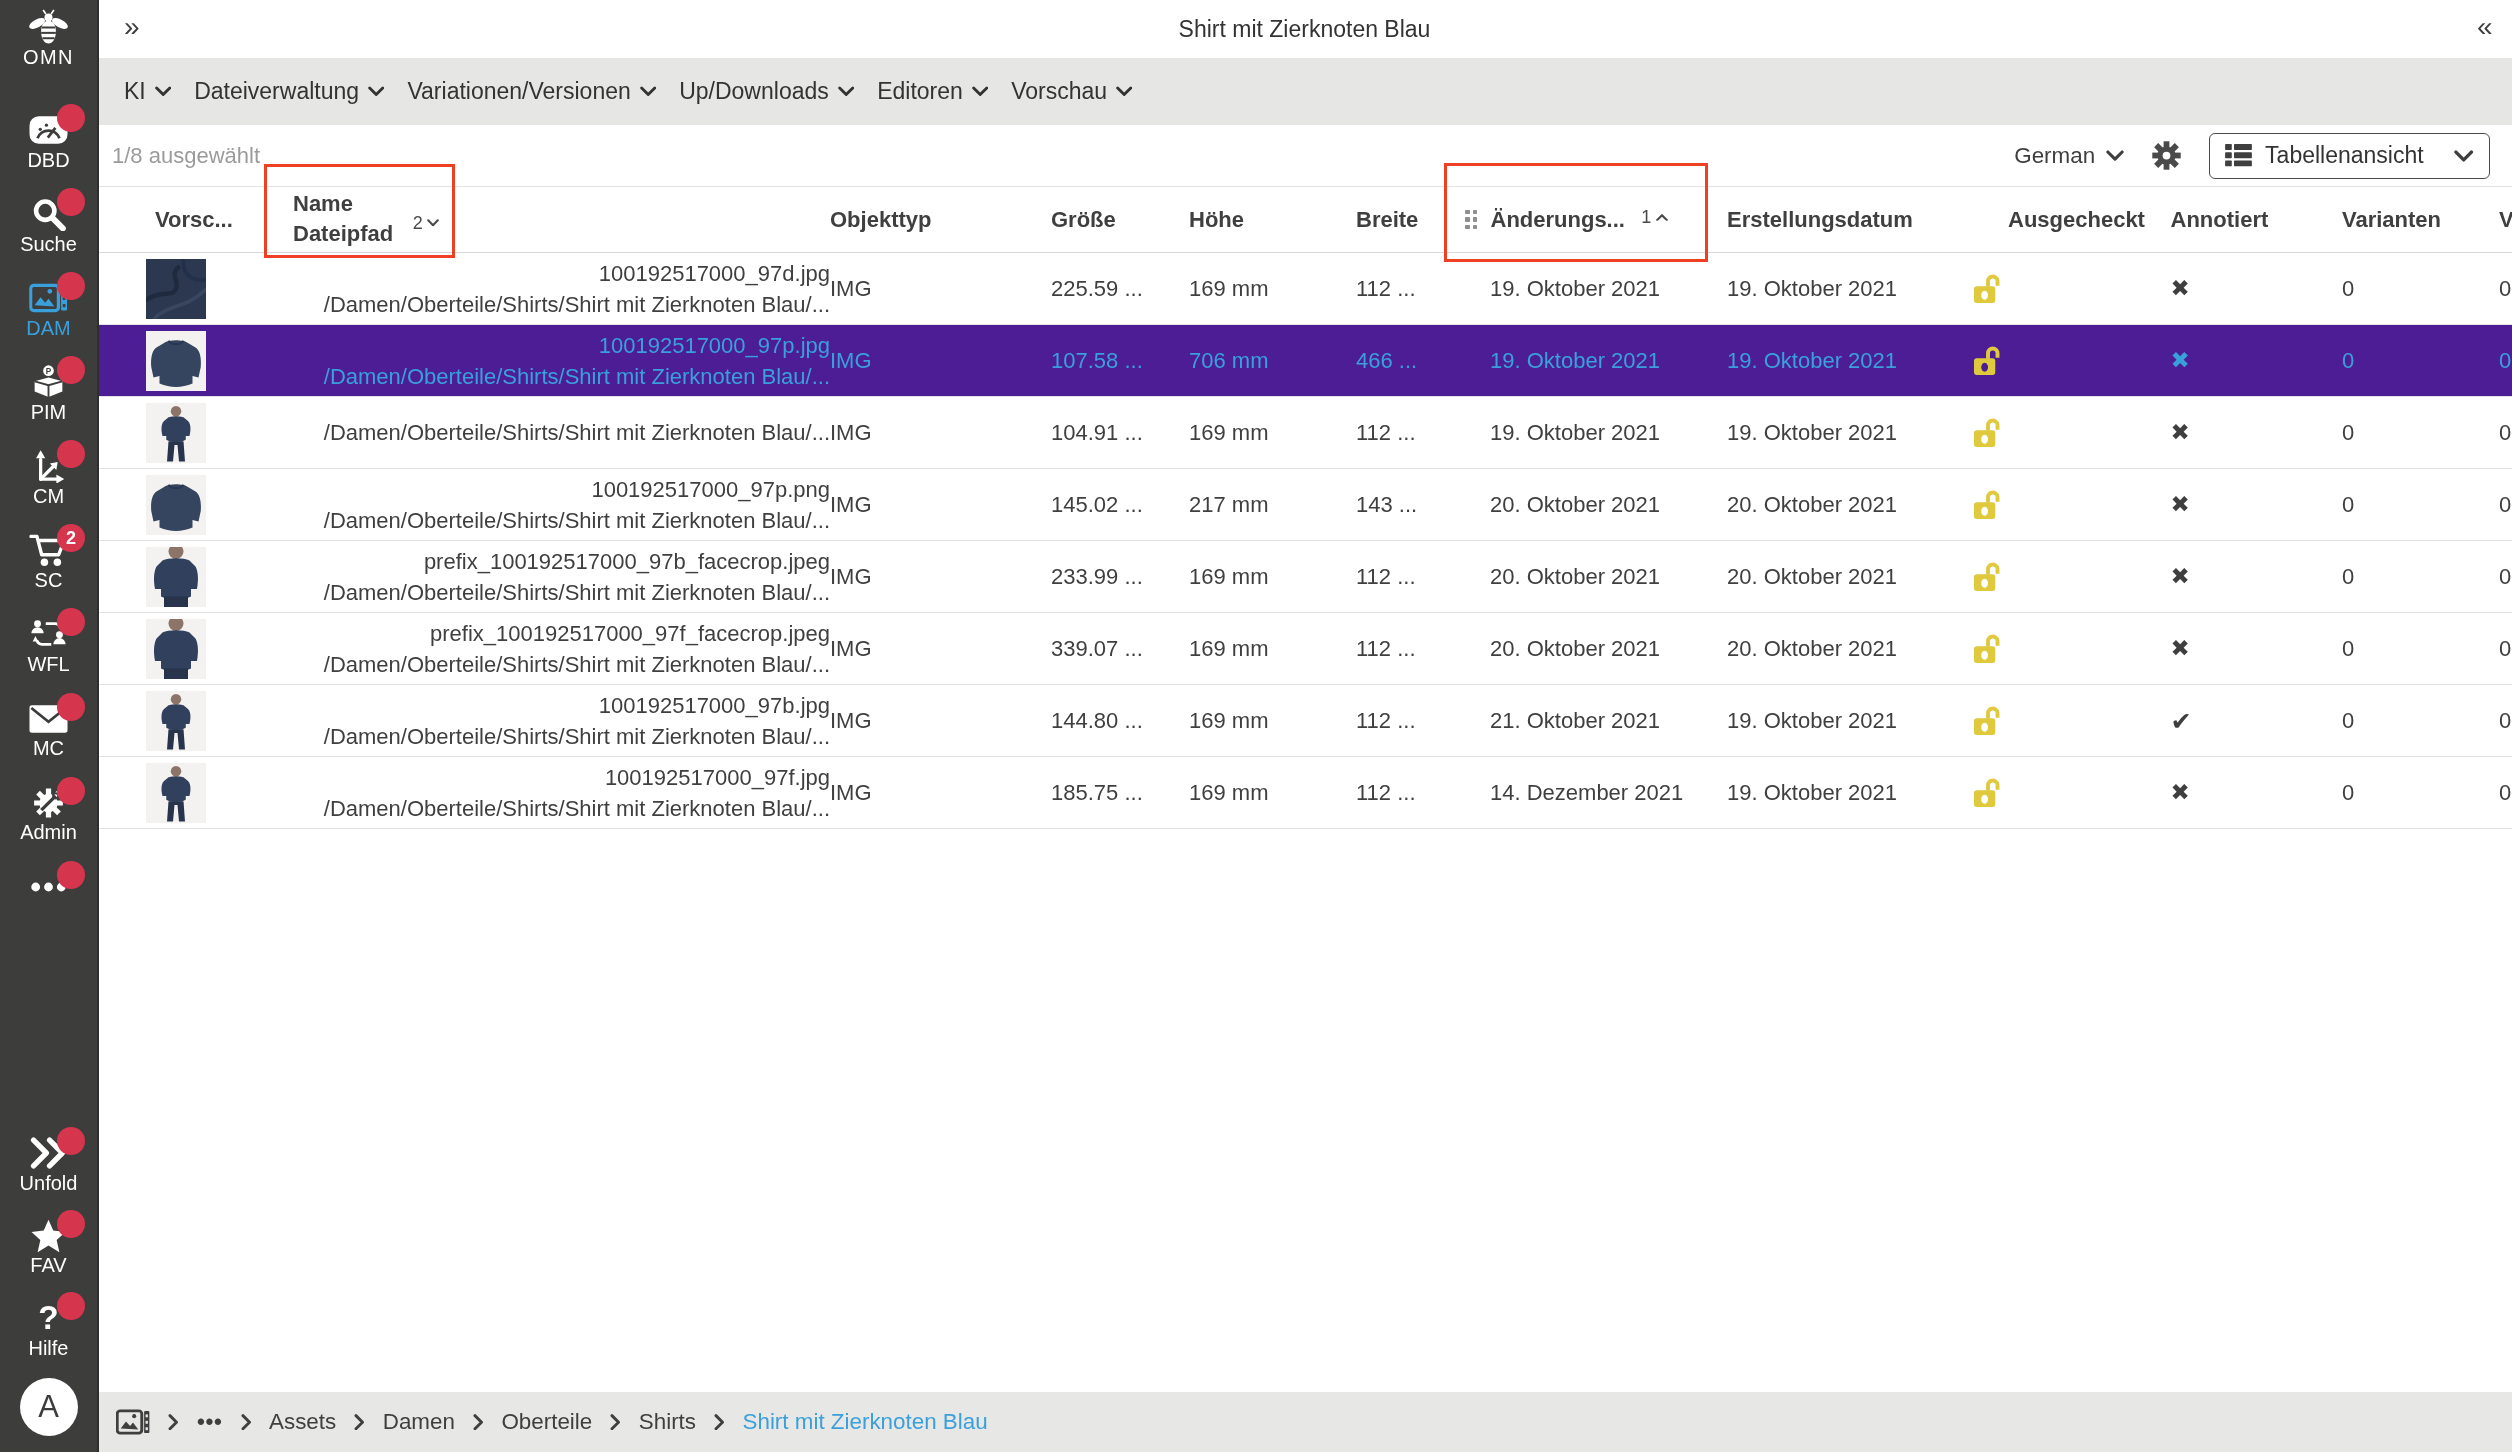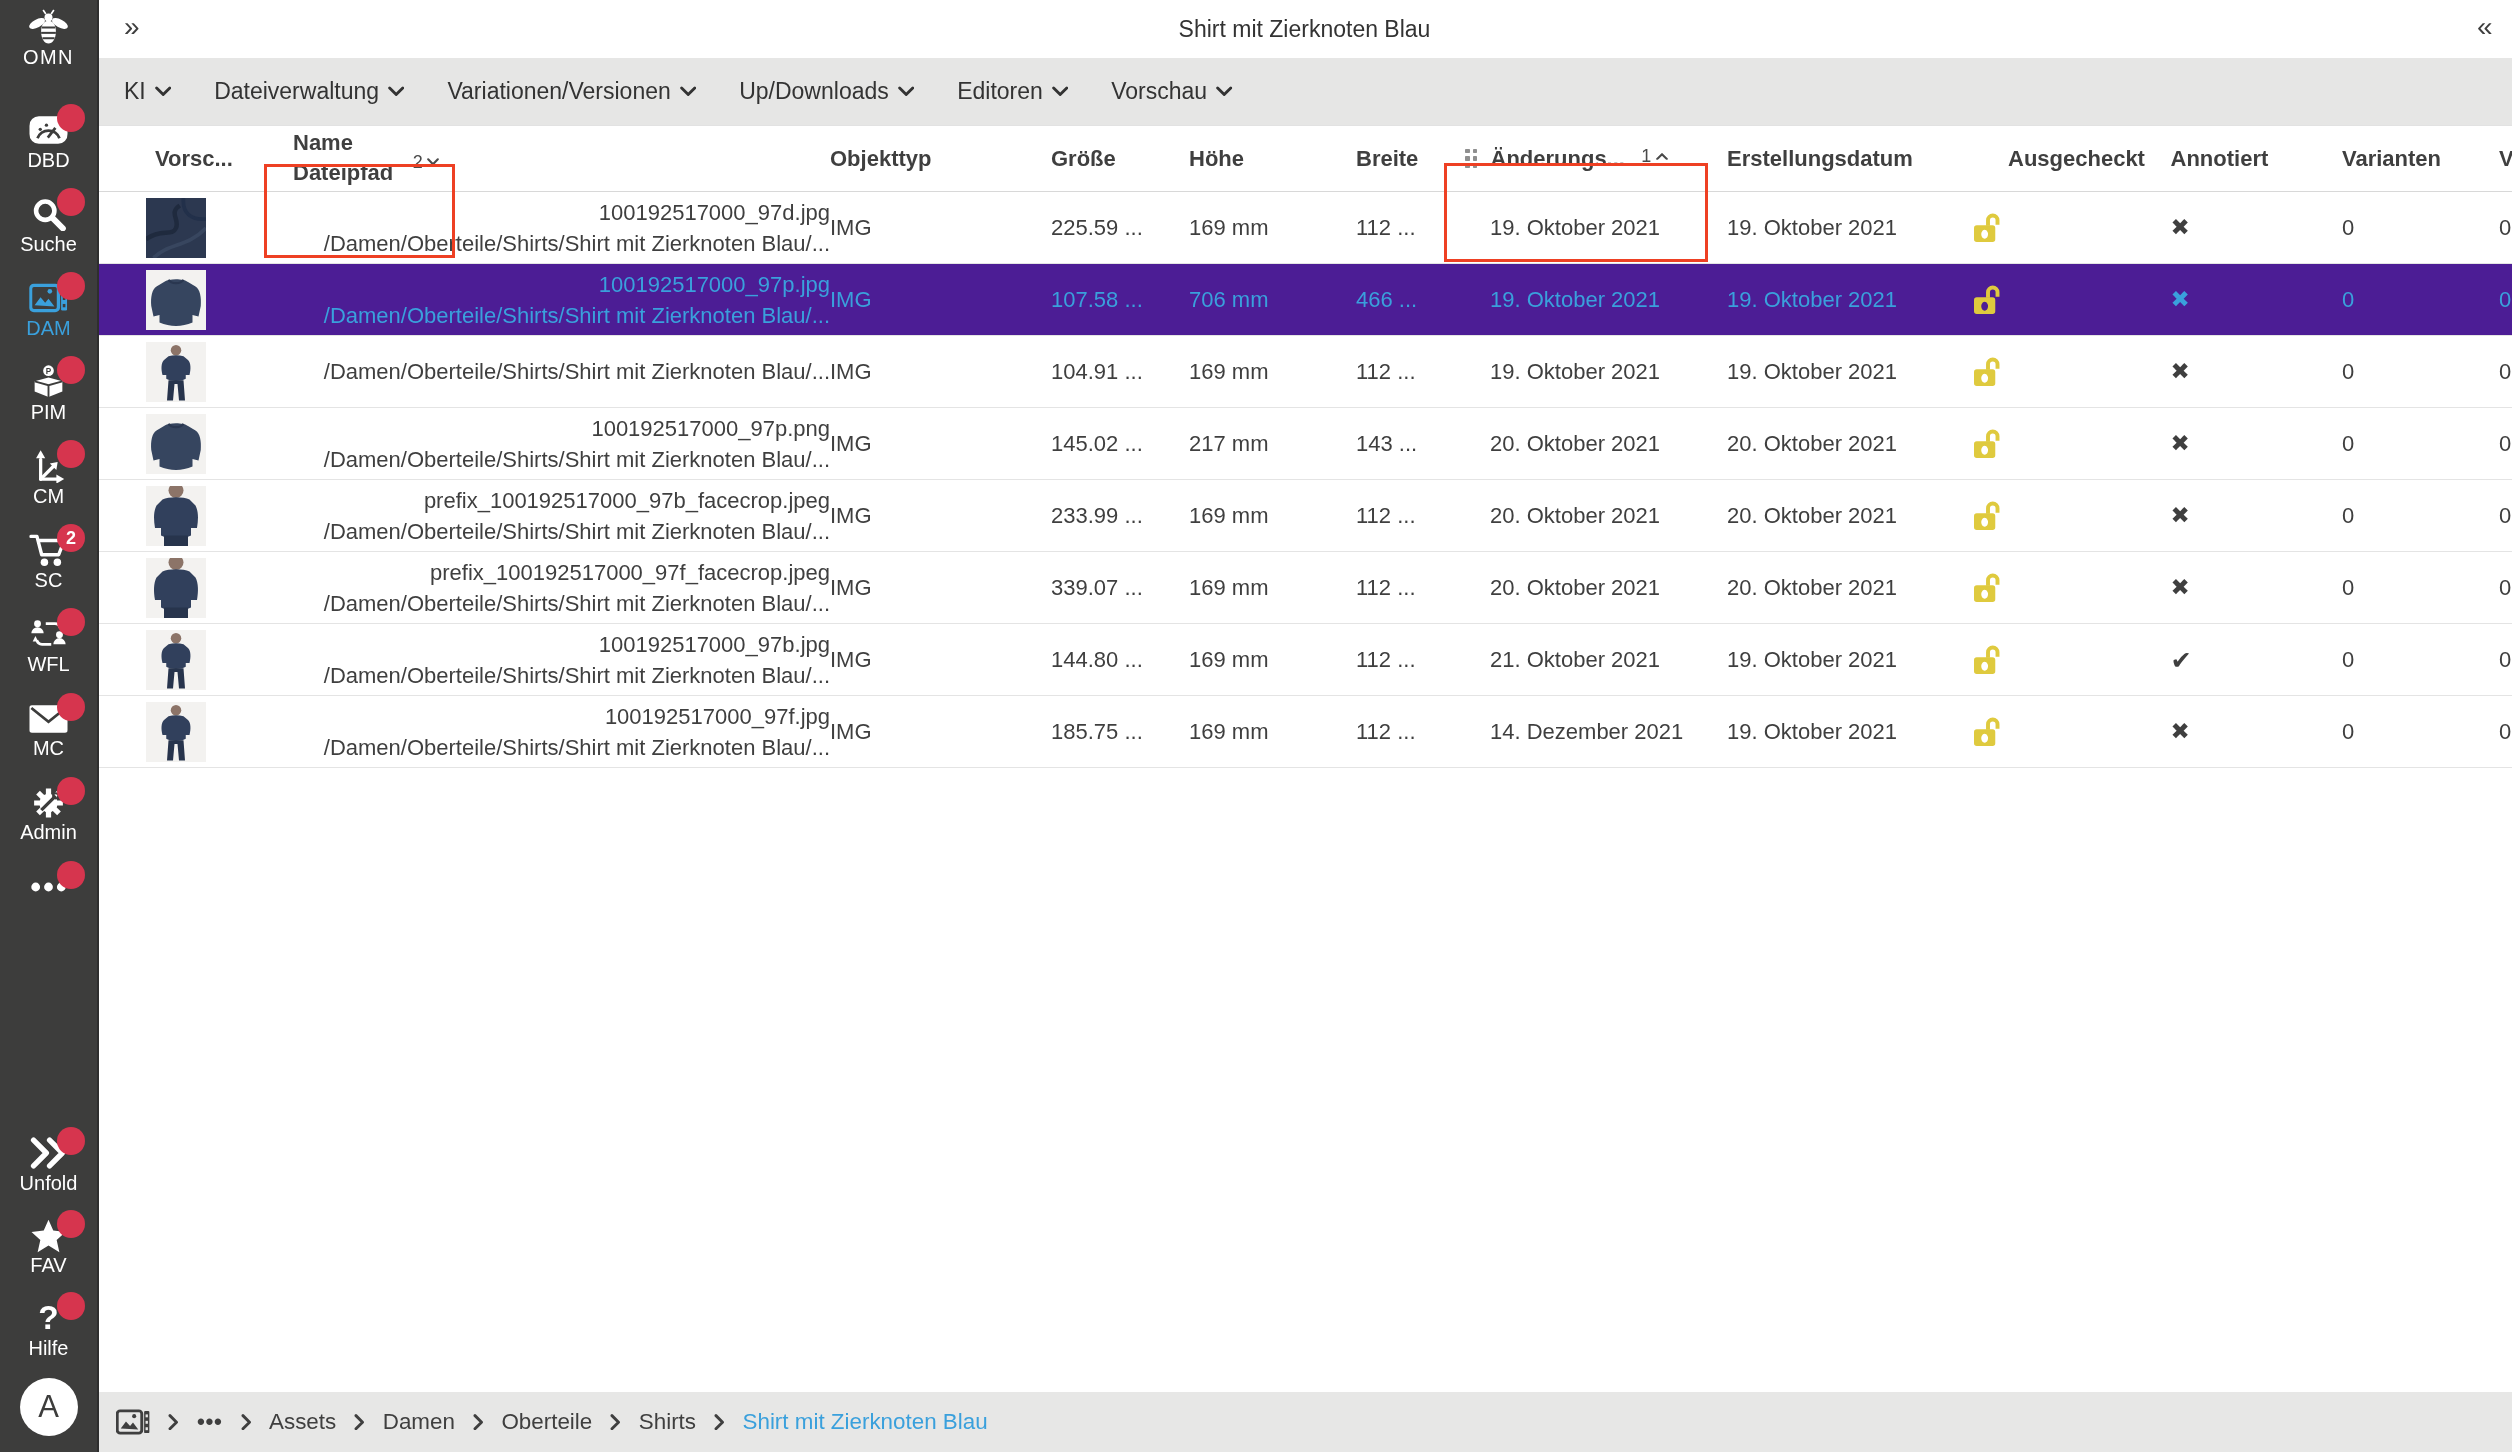--- a/index.html
+++ b/index.html
@@ -33,21 +33,21 @@
   .content { position:absolute; left:97px; top:0; width:2415px; height:100%; background:#fff; }
 
   .titlebar { position:relative; height:58px; }
   .collapse-btn { position:absolute; top:10.5px; font-size:28px; color:#3f3f3f; cursor:pointer; }
   .collapse-btn.left { left:27px; }
   .collapse-btn.right { right:19.4px; }
   .page-title { position:absolute; left:50%; top:16.4px; transform:translateX(-50%);
     font-size:23px; color:#333; white-space:nowrap; }
 
   .menubar { height:67px; background:#e6e6e5; display:flex; align-items:center;
-    padding-left:27px; gap:43px; }
+    padding-left:27px; gap:23px; }
   .menu-item { display:inline-flex; align-items:center; gap:9px; font-size:23px;
     color:#333; cursor:pointer; white-space:nowrap; }
   .menu-item svg { width:16.4px; height:10.5px; color:#333; }
 
   .toolbar { height:61px; display:flex; align-items:center; }
   .selection-count { margin-left:15px; font-size:22px; color:#9b9b9b; }
   .toolbar-right { margin-left:auto; display:flex; align-items:center; gap:27px; padding-right:22.4px; }
   .lang { display:inline-flex; align-items:center; gap:10.5px; font-size:22.4px; color:#3f3f3f; cursor:pointer; }
   .lang svg { width:18px; height:11.2px; }
   .gear-btn { width:31px; height:31px; color:#4a4a4a; cursor:pointer; }
@@ -437,20 +437,43 @@
   </span>
 
   <span class="menu-item">
     <span class="mlabel">Vorschau</span>
     <svg viewBox="0 0 22 14" width="16.4" height="10.5">
             <use href="#icon-chevron-down"></use>
           </svg>
   </span>
 </div>
 
+    <div class="toolbar">
+      <span class="selection-count">1/8 ausgewählt</span>
+      <div class="toolbar-right">
+        <span class="lang">
+          <span>German</span>
+          <svg viewBox="0 0 24 15" width="18" height="11.2">
+              <use href="#icon-chevron-down"></use>
+            </svg>
+        </span>
+        <svg class="gear-btn" viewBox="0 0 42 42" width="31" height="31">
+            <use href="#icon-gear"></use>
+          </svg>
+        <div class="view-select">
+          <svg class="vicon" viewBox="0 0 36 30" width="27" height="22.4">
+              <use href="#icon-table-view"></use>
+            </svg>
+          <span class="vlabel">Tabellenansicht</span>
+          <svg class="vchev" viewBox="0 0 26 16" width="19.4" height="12">
+              <use href="#icon-chevron-down"></use>
+            </svg>
+        </div>
+      </div>
+    </div>
 
     <div class="thead grid-cols">
       <div class="hcell c1">Vorsc...</div>
       <div class="hcell c2">
         <div class="hname">
           <div>Name</div>
           <div><span>Dateipfad</span><span class="sort-badge nm">
                 <span>2</span>
                 <svg viewBox="0 0 16 10" width="12" height="7.5">
                   <use href="#icon-chevron-down"></use>

